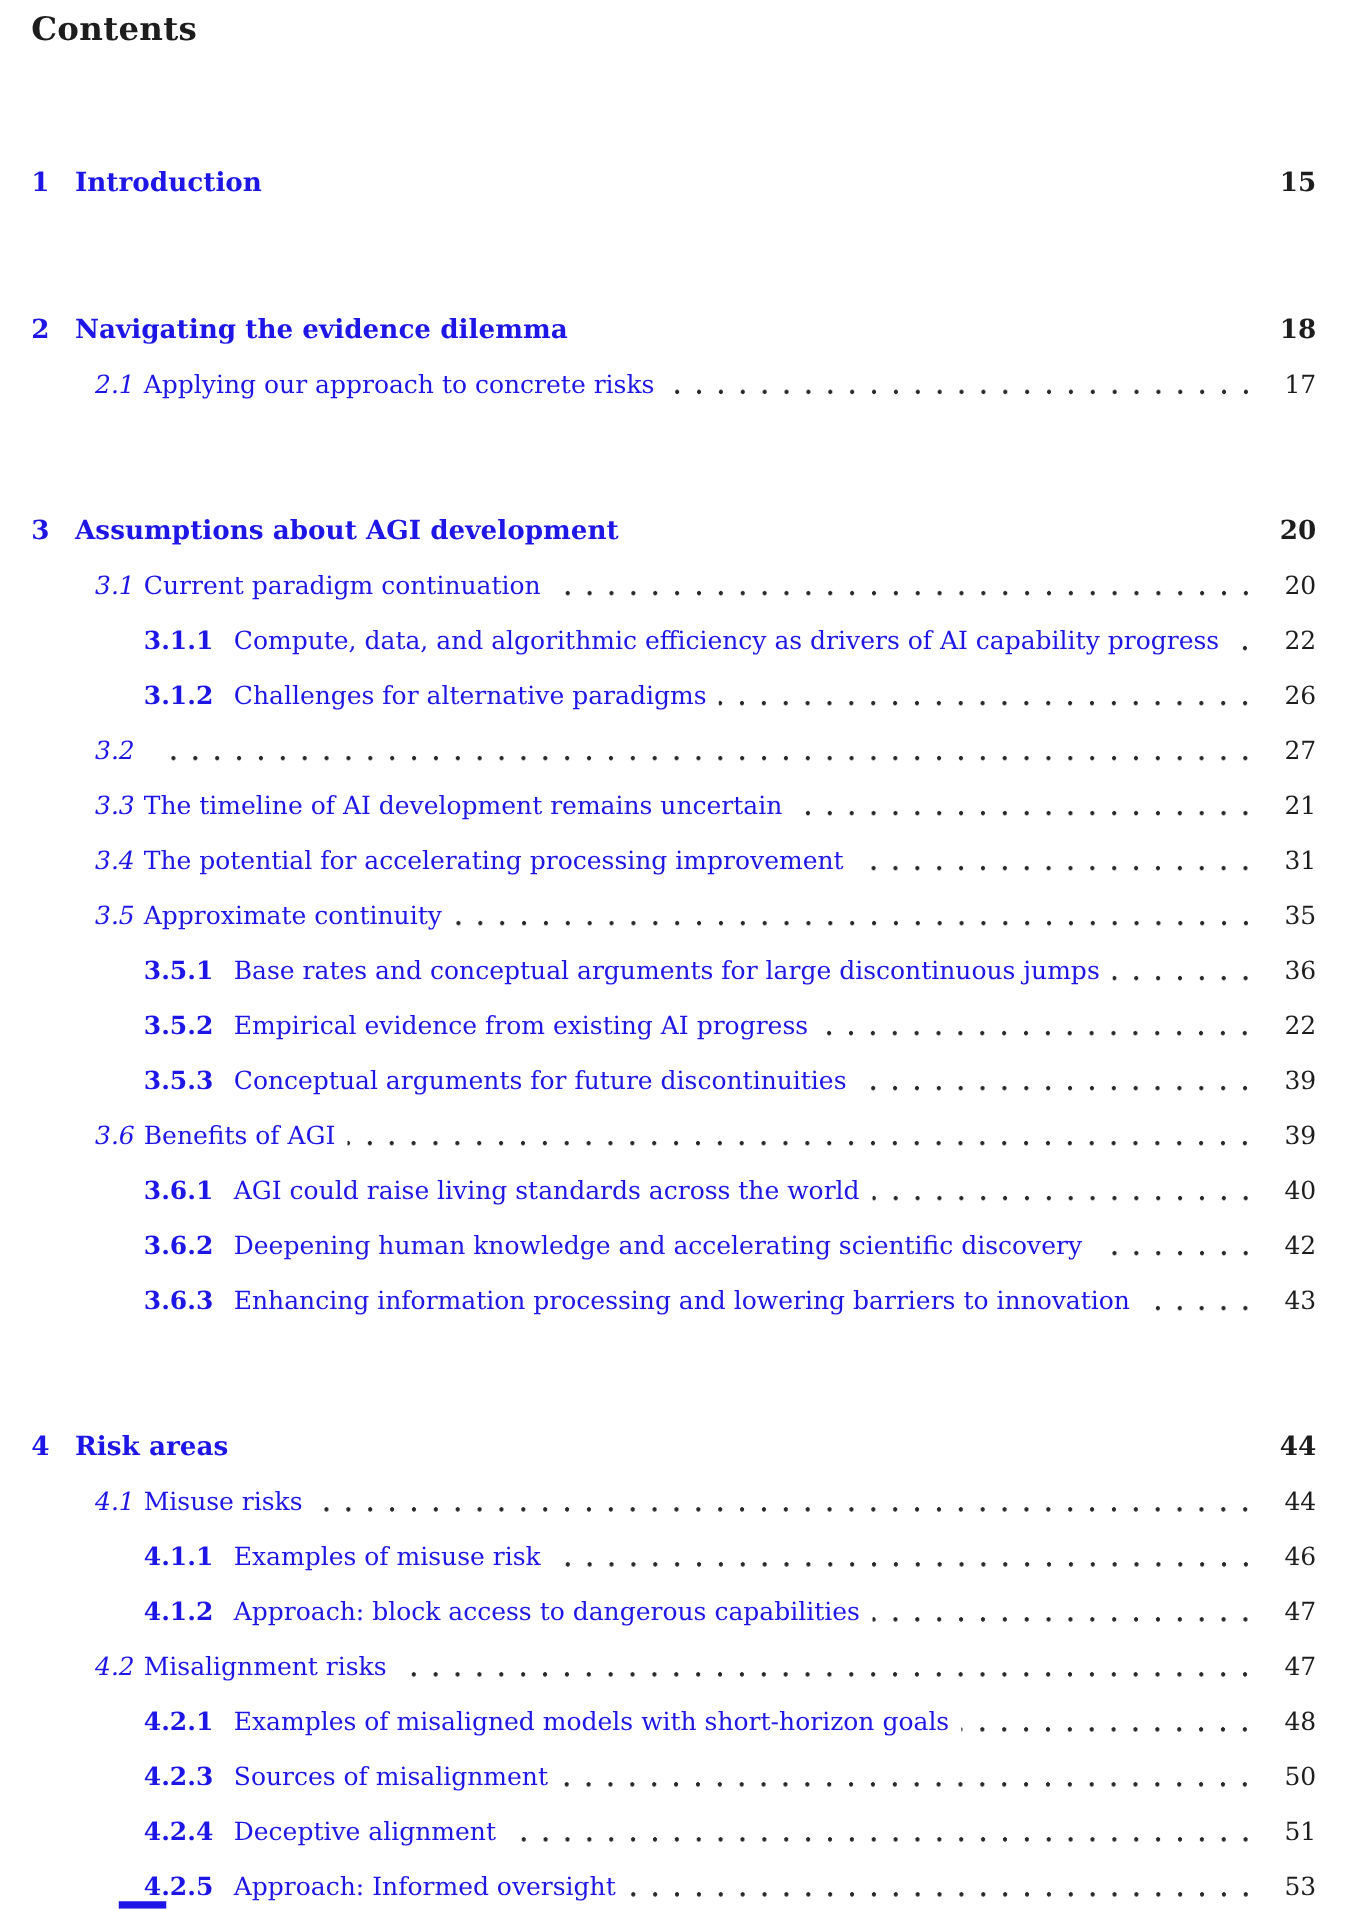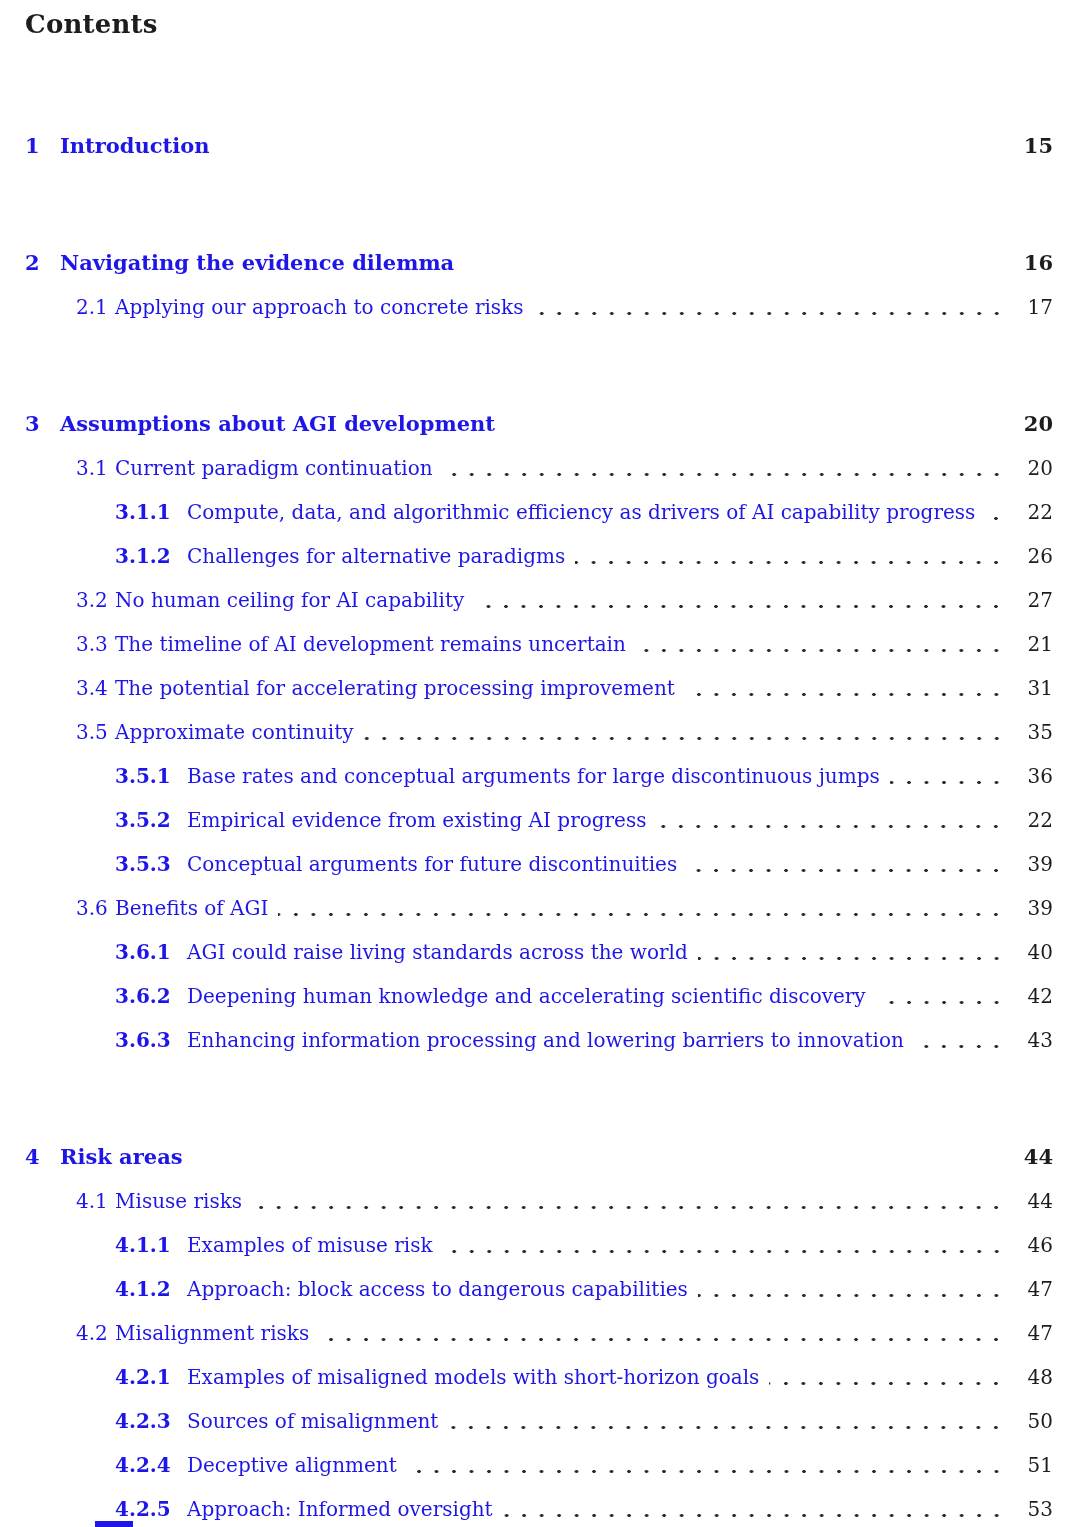--- a/index.html
+++ b/index.html
@@ -43,21 +43,21 @@
     font-weight: bold;
   }
   .toc-row.lvl2, .toc-row.lvl3 {
     margin-top: 19px;
     font-size: 20px;
     line-height: 25px;
     font-weight: normal;
   }
   .lvl1 .num { width: 35px; flex: 0 0 35px; }
   .lvl2 { padding-left: 51px; }
-  .lvl2 .num { width: 39px; flex: 0 0 39px; }
+  .lvl2 .num { width: 39px; flex: 0 0 39px; font-style: italic; }
   .lvl3 { padding-left: 90px; }
   .lvl3 .num { width: 72px; flex: 0 0 72px; font-weight: bold; }
   .title { flex: 0 0 auto; }
   .dots {
     flex: 1 1 auto;
     align-self: flex-end;
     height: 5px;
     margin: 0 12px 4px 10px;
     background-image: radial-gradient(circle, var(--dot-ink) 1.5px, rgba(0,0,0,0) 1.9px);
     background-size: 17.5px 5px;
@@ -93,21 +93,21 @@
     <span class="num">1</span>
     <span class="title">Introduction</span>
     <span class="dots"></span>
     <span class="page-num">15</span>
   </div>
 
   <div class="toc-row lvl1">
     <span class="num">2</span>
     <span class="title">Navigating the evidence dilemma</span>
     <span class="dots"></span>
-    <span class="page-num">16</span>
+    <span class="page-num">18</span>
   </div>
 
   <div class="toc-row lvl2">
     <span class="num">2.1</span>
     <span class="title">Applying our approach to concrete risks</span>
     <span class="dots"></span>
     <span class="page-num">17</span>
   </div>
 
   <div class="toc-row lvl1">
@@ -133,21 +133,20 @@
 
   <div class="toc-row lvl3">
     <span class="num">3.1.2</span>
     <span class="title">Challenges for alternative paradigms</span>
     <span class="dots"></span>
     <span class="page-num">26</span>
   </div>
 
   <div class="toc-row lvl2">
     <span class="num">3.2</span>
-    <span class="title">No human ceiling for AI capability</span>
     <span class="dots"></span>
     <span class="page-num">27</span>
   </div>
 
   <div class="toc-row lvl2">
     <span class="num">3.3</span>
     <span class="title">The timeline of AI development remains uncertain</span>
     <span class="dots"></span>
     <span class="page-num">21</span>
   </div>

